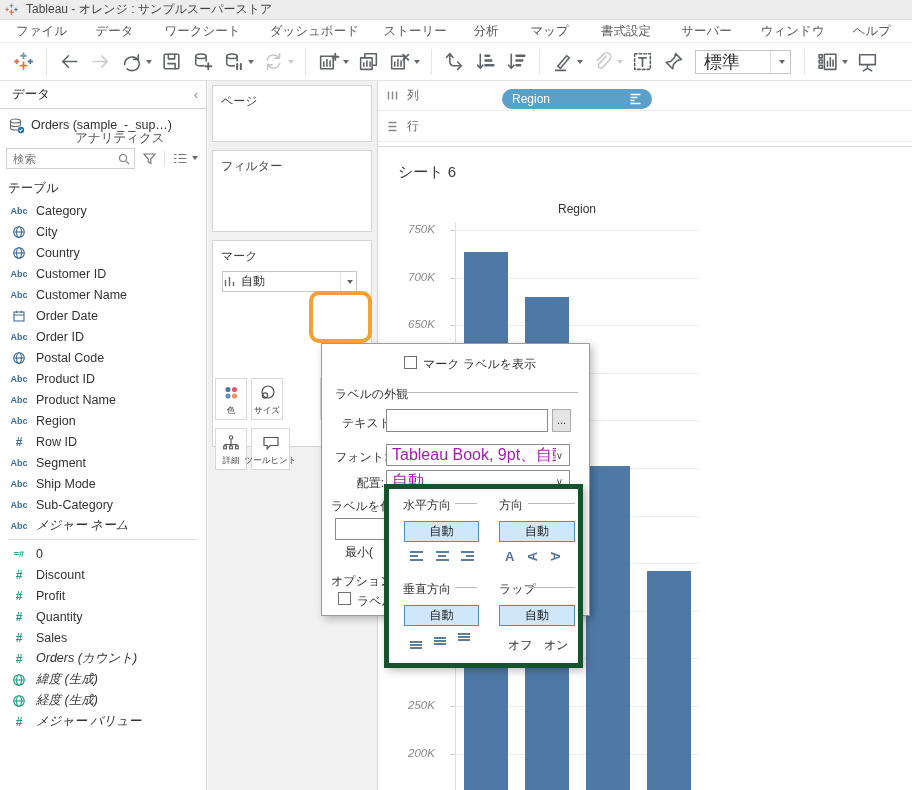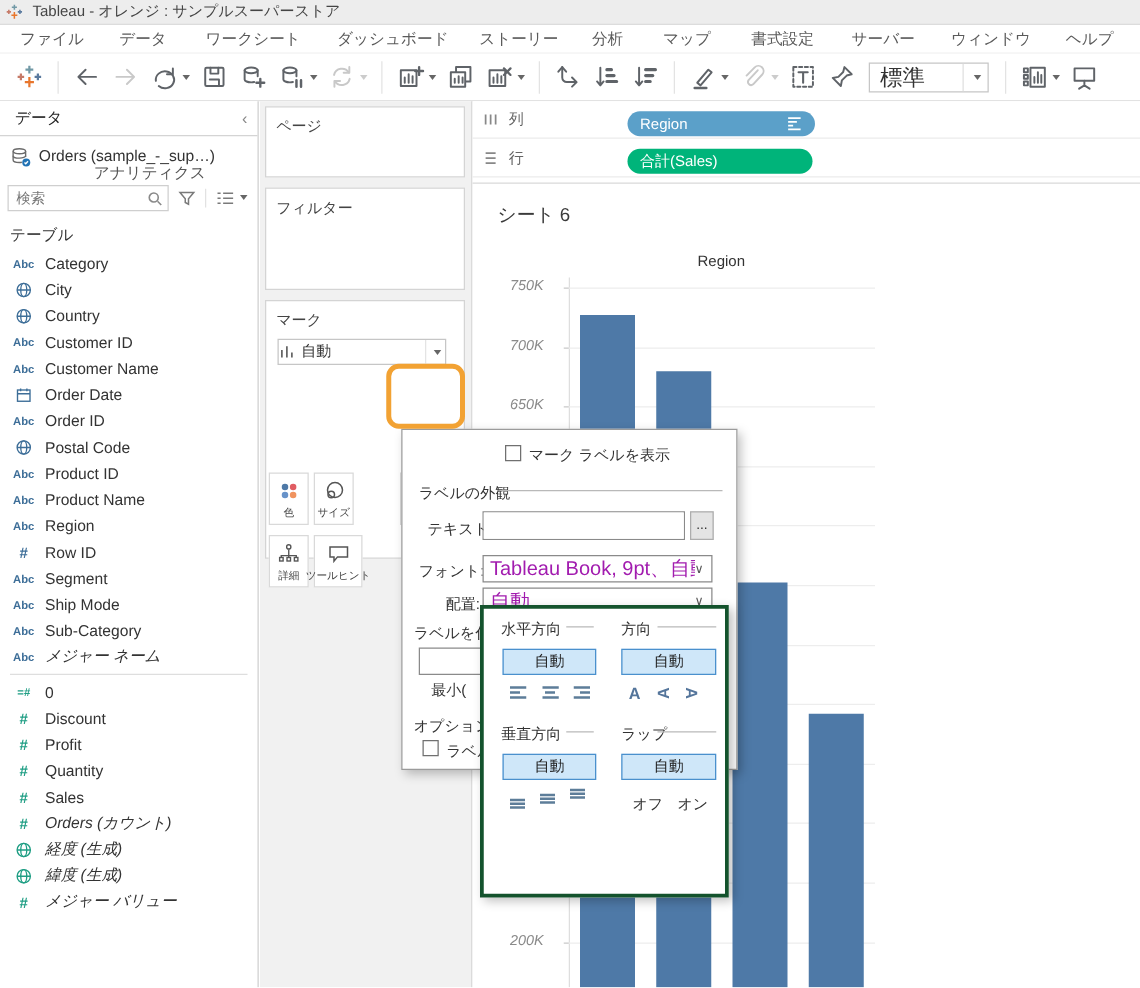--- a/index.html
+++ b/index.html
@@ -90,22 +90,22 @@
   .dlg-txt { position:absolute; color:#333; white-space:nowrap; }
   .rule { position:absolute; height:1px; background:#b9b9b9; }
   .fld { position:absolute; border:1px solid #8a8a8a; background:#fff; }
   .fld input { width:100%; height:100%; border:0; outline:none; font-family:inherit; font-size:12px; padding:0 4px; }
   .dots-btn { position:absolute; border:1px solid #adadad; background:#e4e4e4; font-size:11px; color:#333;
               text-align:center; line-height:20px; }
   .dd { position:absolute; border:1px solid #8a8a8a; background:#fff; display:flex; align-items:center; }
   .dd .dd-val { flex:1; font-size:16px; color:#a21caf; padding-left:5px; white-space:nowrap; overflow:hidden; }
   .dd .chev { color:#555; font-size:10px; padding-right:6px; }
   
-  .popup { position:absolute; left:384px; top:484px; width:199px; height:234px; background:#fff;
-           border:3px solid #14532d; box-shadow:3px 3px 8px rgba(0,0,0,.25); z-index:40; }
+  .popup { position:absolute; left:384px; top:484px; width:199px; height:184px; background:#fff;
+           border:5px solid #14532d; box-shadow:3px 3px 8px rgba(0,0,0,.25); z-index:40; }
   .pp-lab { position:absolute; font-size:12px; color:#333; white-space:nowrap; }
   .auto-btn { position:absolute; width:75px; height:21px; background:#cfe7f9; border:1px solid #4a90cd;
               font-size:12px; color:#222; text-align:center; line-height:19px; }
   .pp-ic { position:absolute; width:16px; height:14px; display:flex; flex-direction:column; gap:2px; }
   .pp-ic span { display:block; height:2px; background:#5d7escape; }
   .al-line { display:block; height:1.6px; background:#5d7d99; }
   .dirA { position:absolute; font-size:13px; font-weight:bold; color:#54759b; }
   .onoff { position:absolute; font-size:12px; color:#333; }
 </style>
 </head>
@@ -476,31 +476,31 @@
           <span class="f-name it">Orders (カウント)</span>
         </div>
         <div class="field-row">
           <span class="f-ic">
             <svg width="14" height="14" viewBox="0 0 14 14" fill="none" stroke="#1f9e84" stroke-width="1.1">
               <circle cx="7" cy="7" r="5.3"></circle>
               <ellipse cx="7" cy="7" rx="2.4" ry="5.3"></ellipse>
               <path d="M1.7 7h10.6"></path>
             </svg>
           </span>
-          <span class="f-name it">経度 (生成)</span>
+          <span class="f-name it">緯度 (生成)</span>
         </div>
         <div class="field-row">
           <span class="f-ic">
             <svg width="14" height="14" viewBox="0 0 14 14" fill="none" stroke="#1f9e84" stroke-width="1.1">
               <circle cx="7" cy="7" r="5.3"></circle>
               <ellipse cx="7" cy="7" rx="2.4" ry="5.3"></ellipse>
               <path d="M1.7 7h10.6"></path>
             </svg>
           </span>
-          <span class="f-name it">緯度 (生成)</span>
+          <span class="f-name it">経度 (生成)</span>
         </div>
         <div class="field-row">
           <span class="f-ic">
             <span class="ichash" style="color:#1f9e84">#</span>
           </span>
           <span class="f-name it">メジャー バリュー</span>
         </div>
       </div>
   </div>
 
@@ -575,23 +575,20 @@
       <svg width="13" height="13" viewBox="0 0 13 13" stroke="#888" stroke-width="1.4" style="margin-left:8px">
         <path d="M2.5 2.5h8M2.5 6.5h8M2.5 10.5h8"></path>
       </svg>
       <span class="sh-lab">行</span>
     </div>
     <div class="pill" style="top:8px;width:150px;background:#5ba0c9;">
       <span style="flex:1">Region</span>
       <svg width="13" height="12" viewBox="0 0 13 12" stroke="#fff" stroke-width="1.3">
         <path d="M1.5 1.5h10M1.5 4.5h7M1.5 7.5h4M1.5 10.5h10"></path>
       </svg>
-    </div>
-    <div class="pill" style="top:38px;width:148px;background:#00b47a;">
-      <span>合計(Sales)</span>
     </div>
     <div class="sheet-divider"></div>
     <div class="sheet-title">シート 6</div>
     <div class="col-header" style="left:139px;">Region</div>
     <div id="chart">
         <div class="axis-line" style="left: 77px; top: 141px; height: 568px;"></div>
         <div class="gridline" style="left: 77px; width: 245px; top: 149px;"></div>
         <div class="ytickmark" style="left: 73px; top: 149px;"></div>
         <div class="ytick" style="left: 30px; top: 142px;">750K</div>
         <div class="gridline" style="left: 77px; width: 245px; top: 196.6px;"></div>

